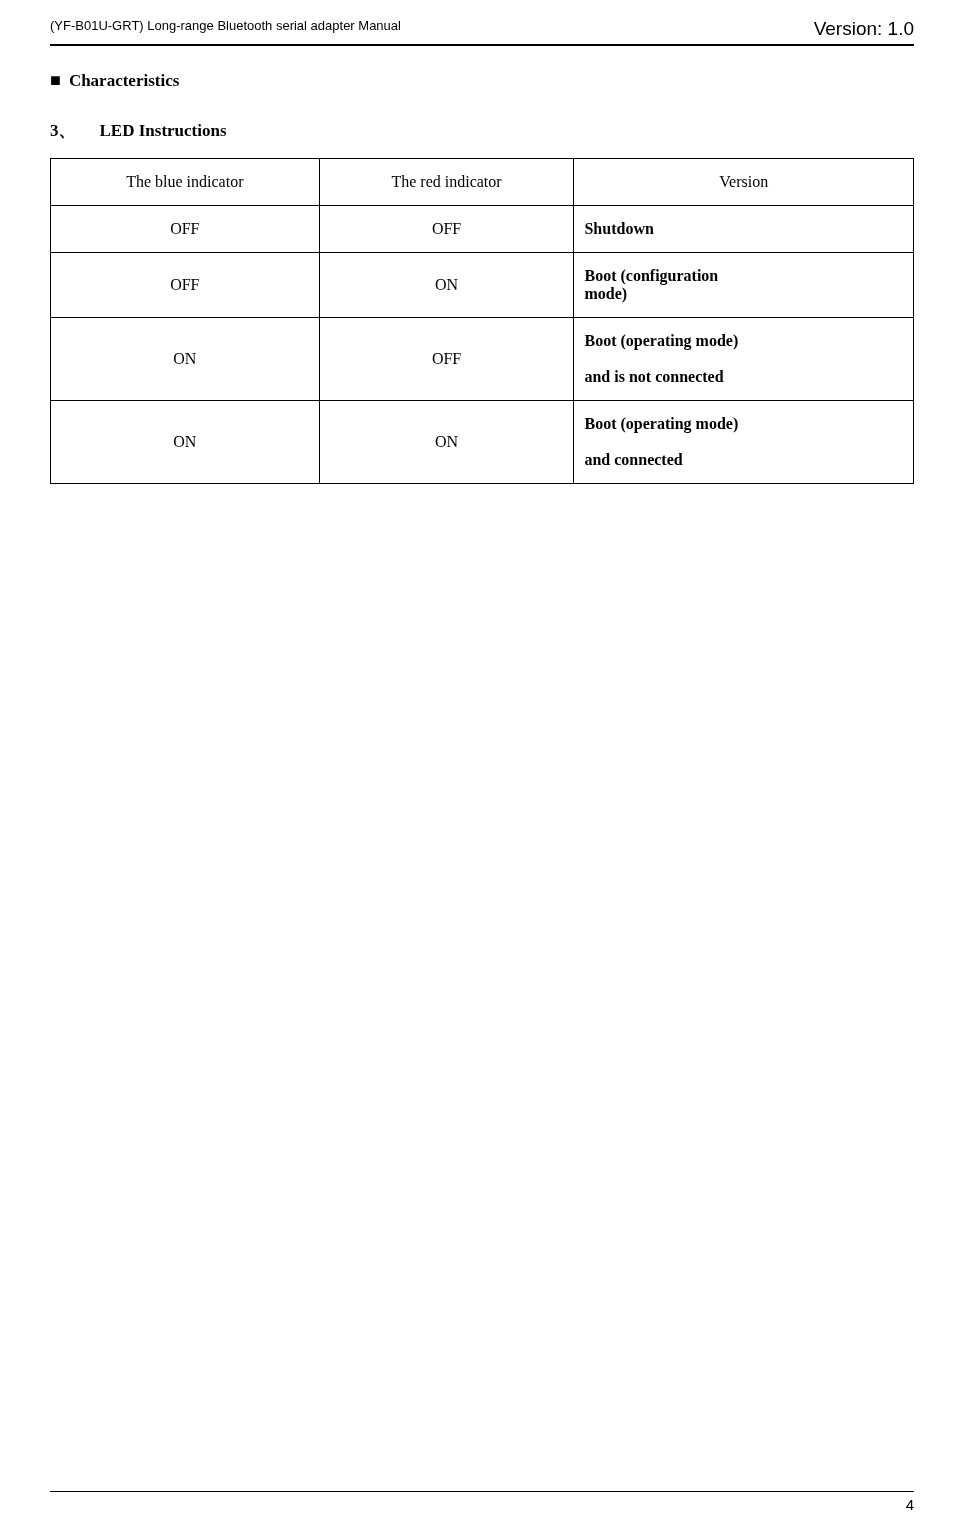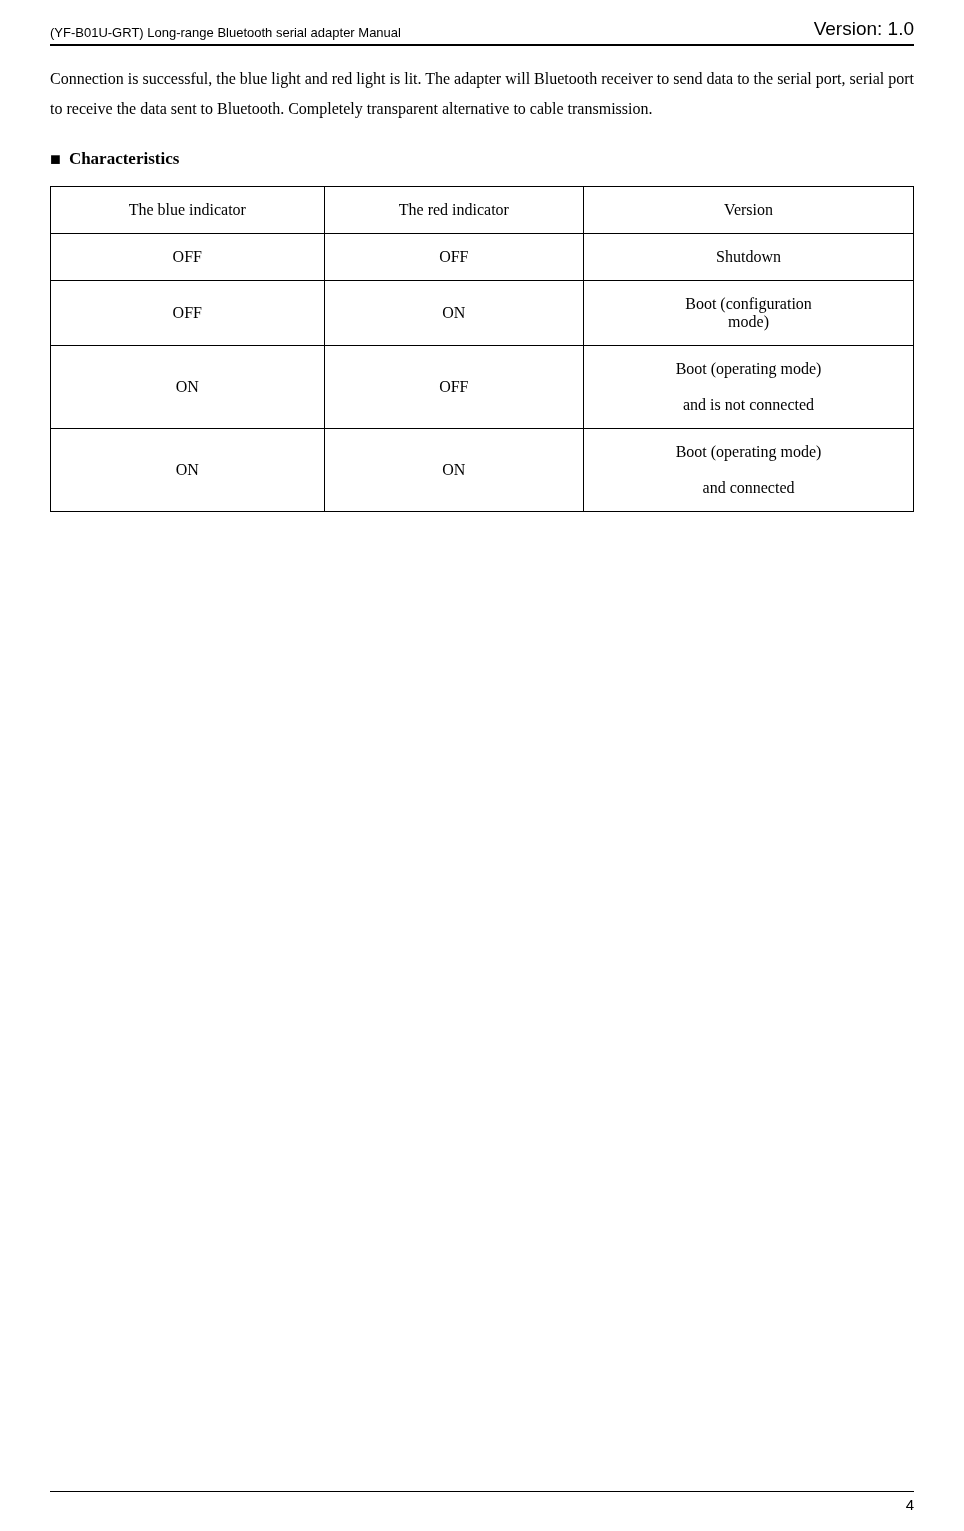--- a/index.html
+++ b/index.html
@@ -21,21 +21,21 @@
     .page {
       width: 964px;
       min-height: 1531px;
       padding: 18px 50px 40px 50px;
       position: relative;
     }
 
     .header-bar {
       display: flex;
       justify-content: space-between;
-      align-items: flex-end;
+      align-items: flex-start;
       border-bottom: 2px solid #000;
       padding-bottom: 4px;
       margin-bottom: 18px;
     }
 
     .header-title {
       font-family: Arial, sans-serif;
       font-size: 13px;
       color: #000;
     }
@@ -97,21 +97,22 @@
       vertical-align: middle;
       padding: 14px 10px;
       font-size: 16px;
     }
 
     table.led-table th {
       font-weight: normal;
     }
 
     table.led-table td.status-cell {
-      text-align: center;
+      text-align: left;
+      font-weight: bold;
     }
 
     .footer-bar {
       position: absolute;
       bottom: 18px;
       left: 0;
       right: 0;
       display: flex;
       flex-direction: column;
       align-items: stretch;
@@ -133,28 +134,30 @@
 <body>
 
 <div class="page">
 
   <div class="header-bar">
     <span class="header-title">(YF-B01U-GRT) Long-range Bluetooth serial adapter Manual</span>
     <span class="header-version">Version: 1.0</span>
   </div>
 
 
-  <p class="body-text">Connection is successful, the blue light and red light is lit. The adapter will Bluetooth receiver to send data to the serial port, serial port to receive the data sent to Bluetooth. Completely transparent alternative to cable transmission.</p>
 
   <div class="section-heading">
     <span class="section-heading-bullet">■</span>
     <span>Characteristics</span>
   </div>
 
 
+  <div class="numbered-heading">
+    <span class="num">3、</span><span>LED Instructions</span>
+  </div>
 
 
   <table class="led-table">
     <thead>
       <tr>
         <th>The blue indicator</th>
         <th>The red indicator</th>
         <th>Version</th>
       </tr>
     </thead>

